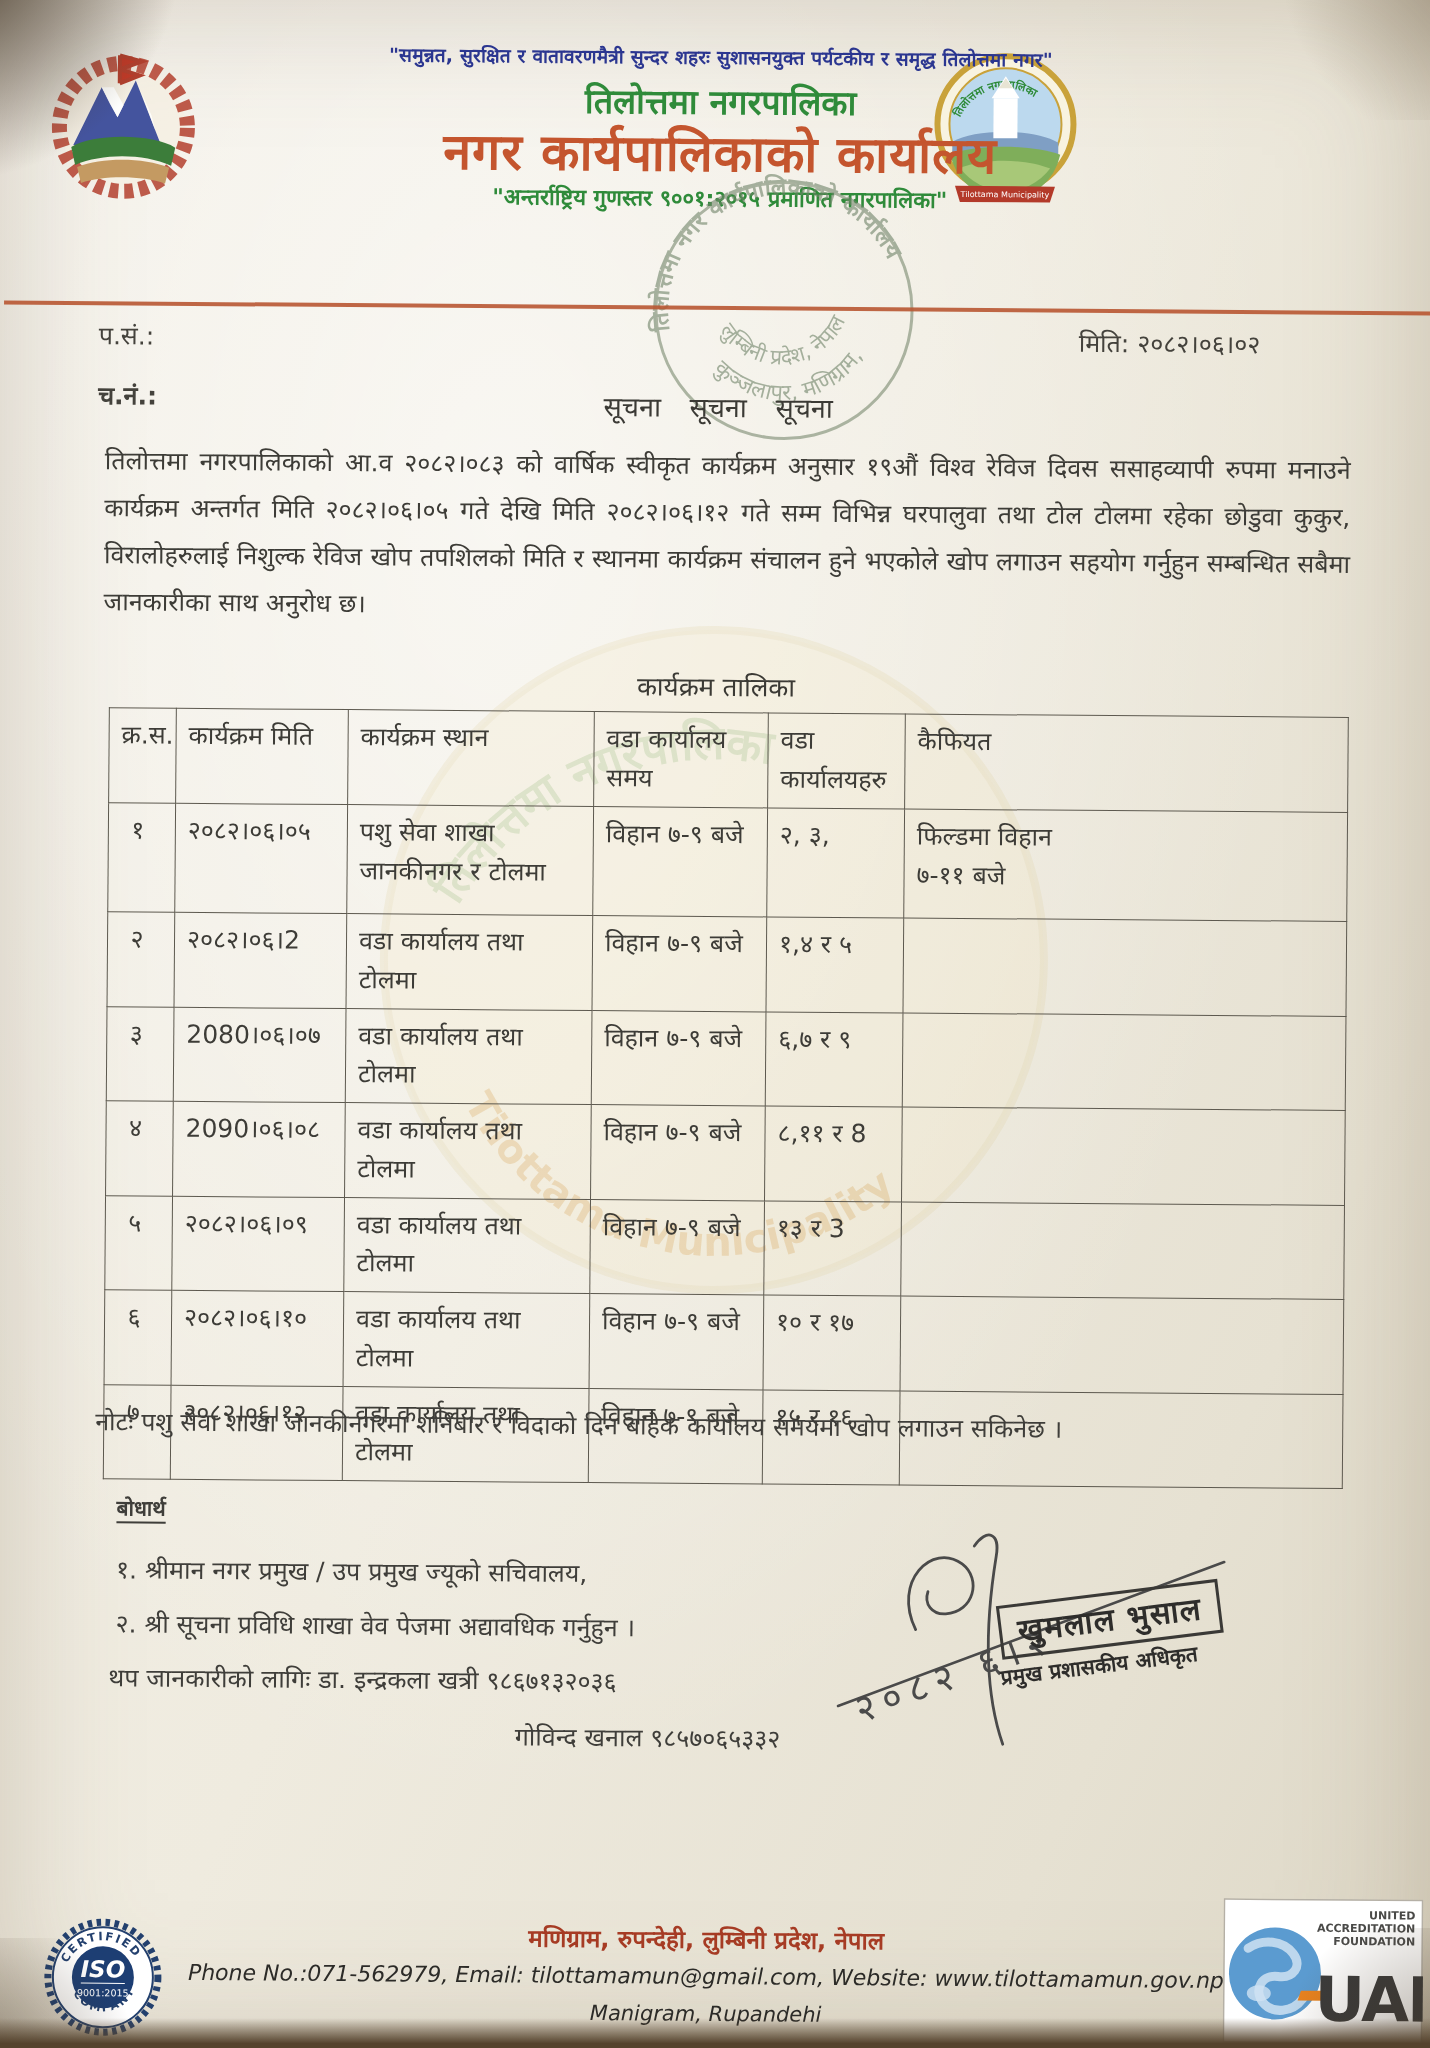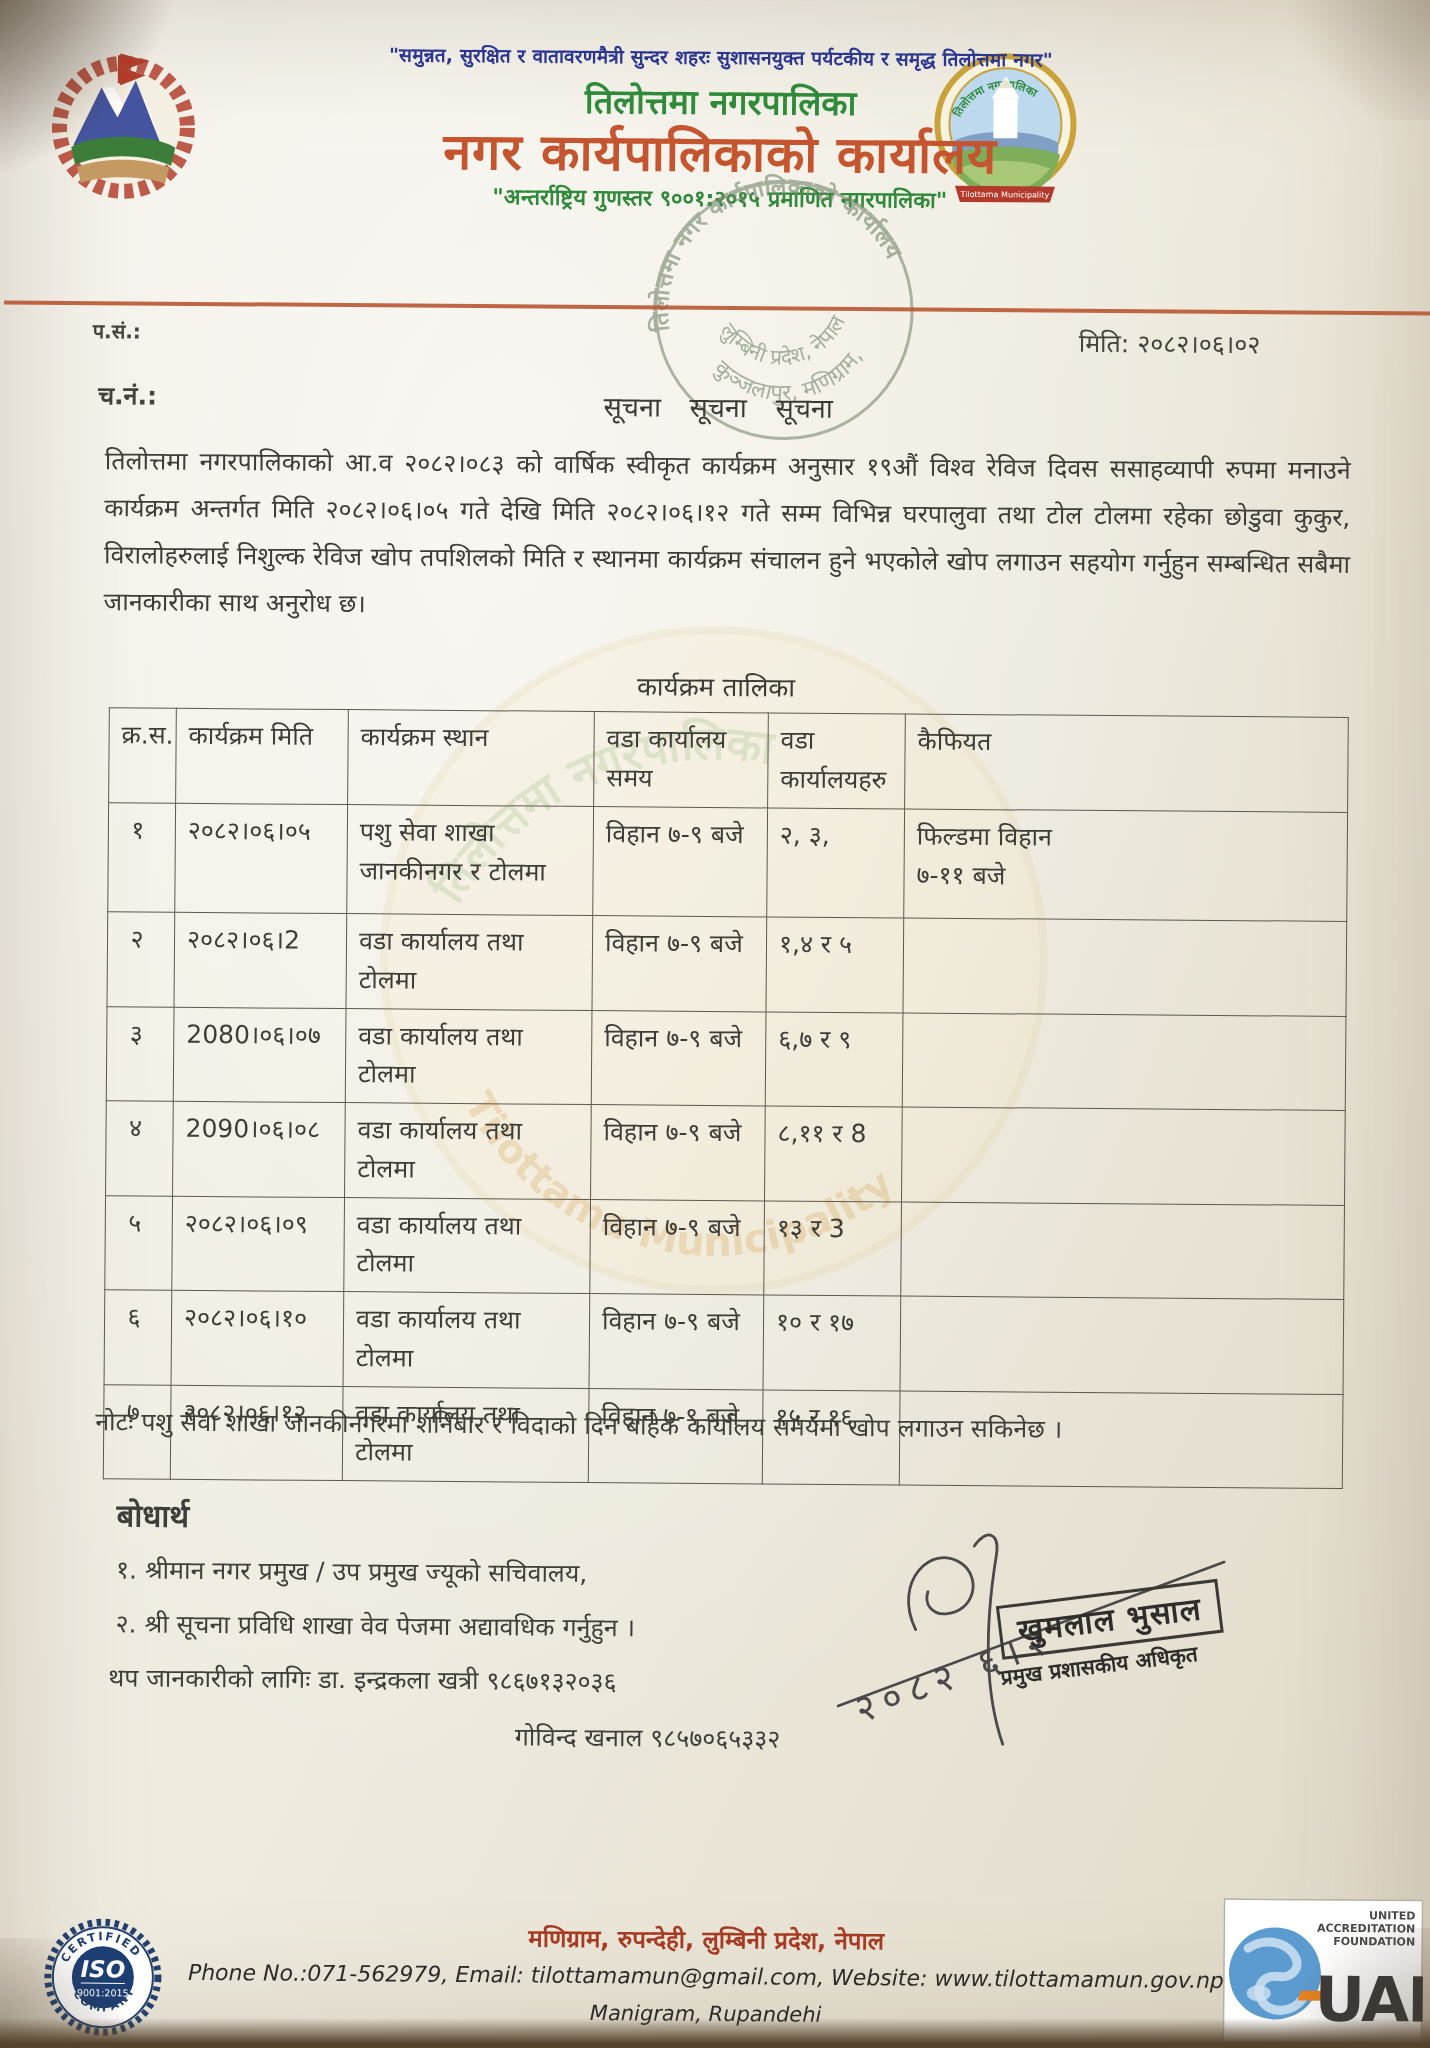--- a/index.html
+++ b/index.html
@@ -17,42 +17,42 @@
   }
   .content{position:absolute;inset:0;transform:rotate(.45deg);transform-origin:50% 40%;color:#3f3e3a;}
   .abs{position:absolute;}
   .ctr{left:0;right:0;text-align:center;}
   
   .slogan{top:44px;font-size:19px;font-weight:bold;color:#2b3690;letter-spacing:.2px;}
   .muni{top:78px;font-size:34px;font-weight:bold;color:#2f8b3a;}
   .office{top:118px;font-size:50px;font-weight:bold;color:#c4552e;letter-spacing:1px;}
   .isoline{top:182px;font-size:22px;font-weight:bold;color:#2f8b3a;}
   .rule{top:306px;left:0;right:0;height:4px;background:#b85632;opacity:.9;}
-  .refno{left:89px;top:322px;font-size:20px;font-weight:bold;color:#44423c;}
+  .refno{left:95px;top:322px;font-size:25px;font-weight:normal;color:#44423c;}
   .chno{left:95px;top:382px;font-size:25px;font-weight:bold;color:#44423c;}
   .date{left:1075px;top:322px;font-size:25px;color:#44423c;}
   .notice-title{top:388px;font-size:27px;word-spacing:20px;color:#3b3a35;}
   .para{left:102px;width:1246px;top:442px;font-size:25px;line-height:1.88;text-align:justify;color:#3d3c37;}
   .tbl-title{top:668px;font-size:26px;color:#3b3a35;}
   
   table{border-collapse:collapse;table-layout:fixed;}
   .sched{position:absolute;left:108px;top:712px;width:1240px;}
   .sched th,.sched td{
     border:1.6px solid #5d594f;font-weight:normal;font-size:25px;color:#3d3c37;
     padding:8px 12px;vertical-align:top;text-align:left;white-space:pre-line;line-height:1.55;
   }
   .sched th{height:78px;}
   .sched td{height:58px;}
   .sched tr.r1 td{height:92px;}
   .sched col.c0{width:67px;}.sched col.c1{width:172px;}.sched col.c2{width:246px;}
   .sched col.c3{width:174px;}.sched col.c4{width:137px;}.sched col.c5{width:auto;}
   .sched .sn{text-align:center;padding-left:4px;}
   
   .note{left:100px;top:1408px;font-size:25px;}
-  .cc-title{left:122px;top:1498px;font-size:31px;font-weight:bold;text-underline-offset:6px;}
+  .cc-title{left:122px;top:1498px;font-size:21px;font-weight:bold;text-decoration:underline;text-underline-offset:6px;}
   .cc1{left:122px;top:1556px;font-size:25px;}
   .cc2{left:122px;top:1610px;font-size:25px;}
   .more1{left:115px;top:1664px;font-size:25px;}
   .more2{left:522px;top:1720px;font-size:25px;}
   
   .sig{left:830px;top:1510px;width:430px;height:250px;}
   .namestamp{left:1002px;top:1604px;transform:rotate(-7.5deg);transform-origin:left top;color:#2e2d2b;}
   .namestamp .nm{display:inline-block;border:3px solid #3a3936;padding:2px 16px 4px;font-size:31px;font-weight:bold;letter-spacing:1px;}
   .namestamp .ttl{font-size:21px;font-weight:bold;margin-top:3px;margin-left:-4px;}
   

